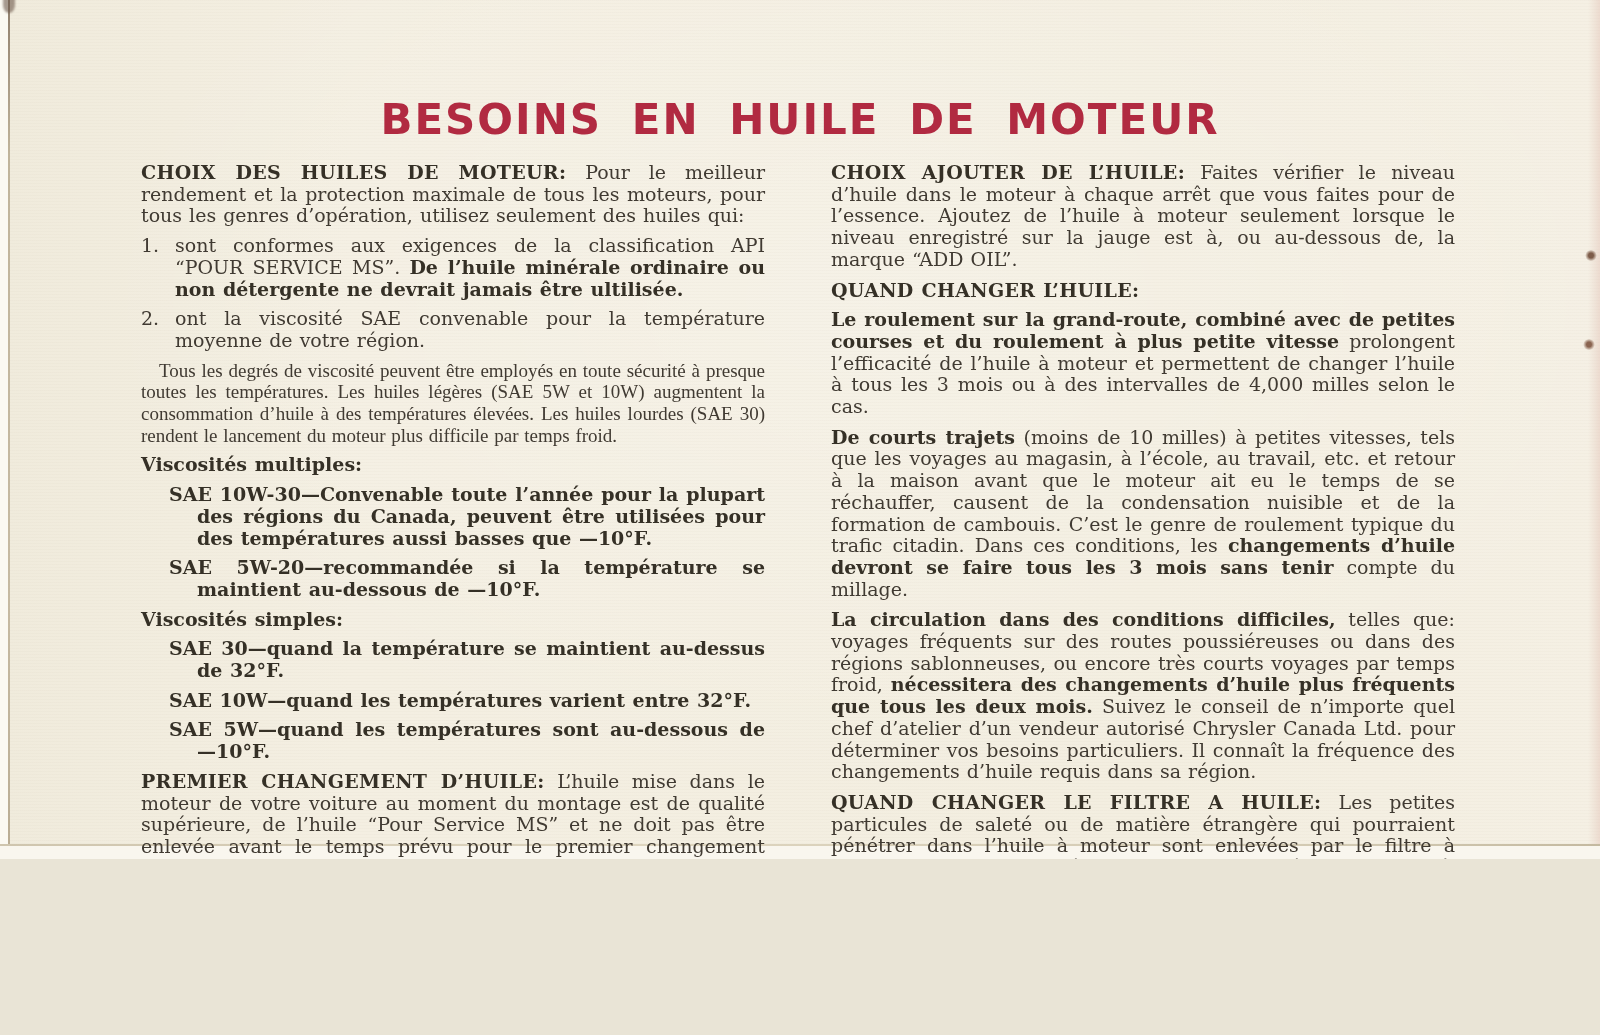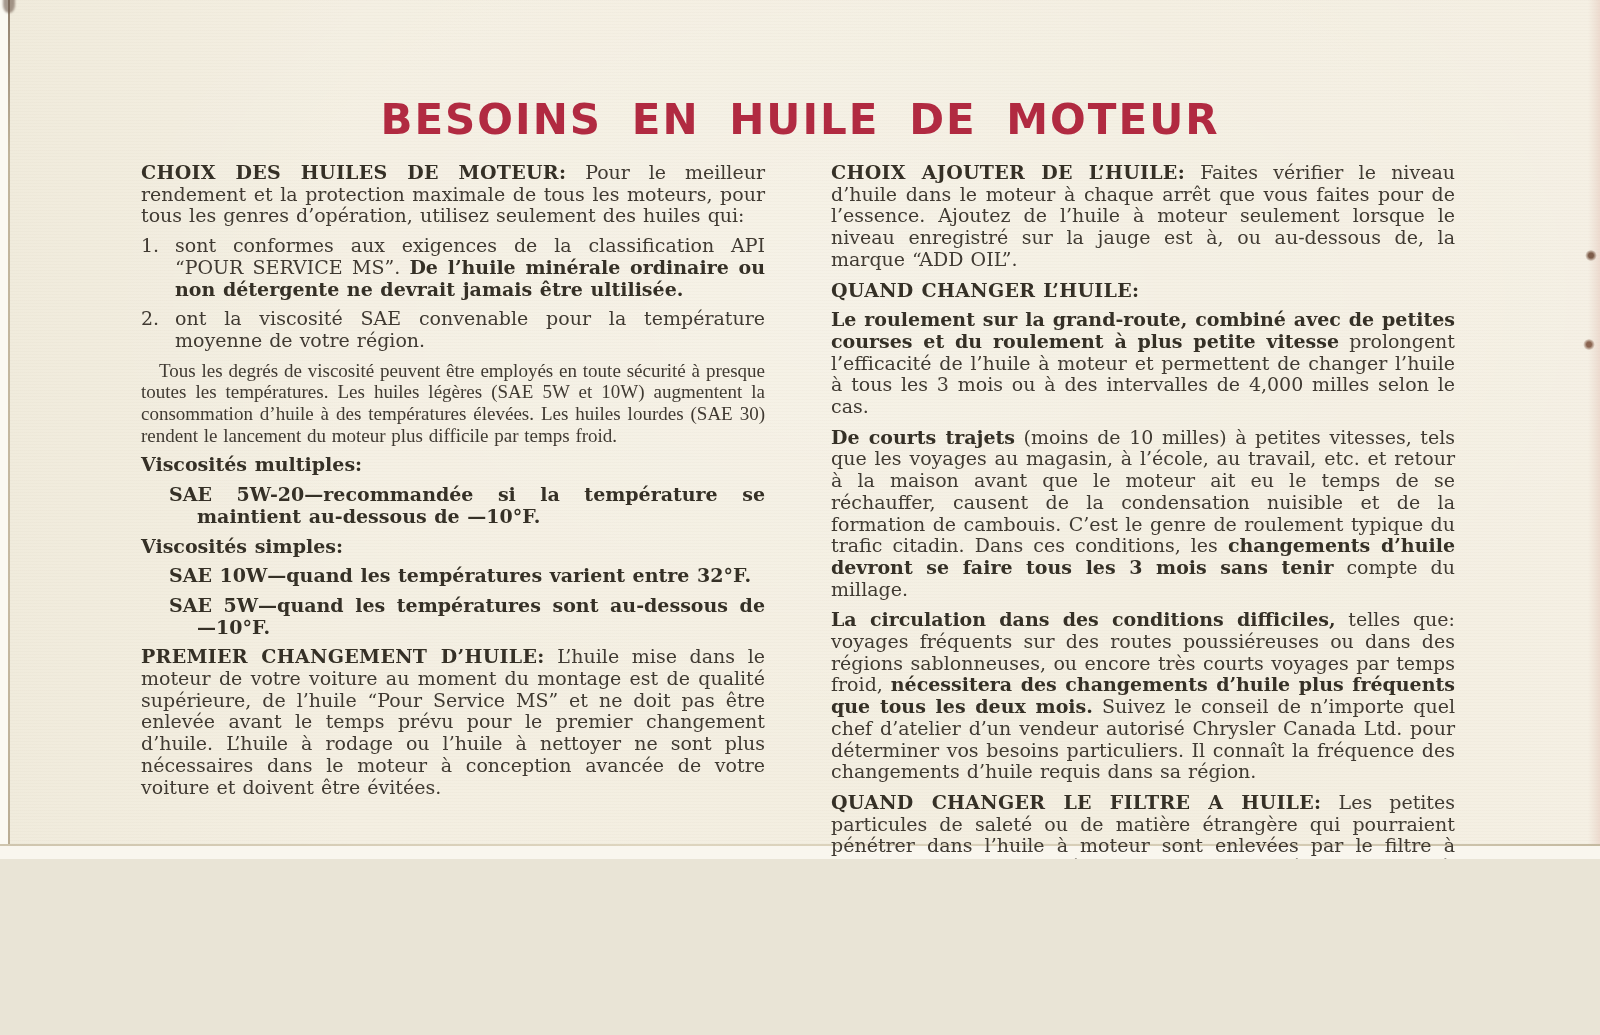--- a/index.html
+++ b/index.html
@@ -81,22 +81,24 @@
     <div class="col lcol">
       <p class="block"><b class="head">CHOIX DES HUILES DE MOTEUR:</b> <span>Pour le meilleur rendement et la protection maximale de tous les moteurs, pour tous les genres d’opération, utilisez seulement des huiles qui:</span></p>
 
       <p class="li block"><span class="num">1.</span><span>sont conformes aux exigences de la classification API “POUR SERVICE MS”.</span> <b>De l’huile minérale ordinaire ou non détergente ne devrait jamais être ultilisée.</b></p>
 
       <p class="li block"><span class="num">2.</span><span>ont la viscosité SAE convenable pour la température moyenne de votre région.</span></p>
 
       <p class="indent-first block">Tous les degrés de viscosité peuvent être employés en toute sécurité à presque toutes les températures. Les huiles légères (SAE 5W et 10W) augmentent la consommation d’huile à des températures élevées. Les huiles lourdes (SAE 30) rendent le lancement du moteur plus difficile par temps froid.</p>
 
       <p class="vhead block">Viscosités multiples:</p>
+      <p class="sae block">SAE 10W-30—Convenable toute l’année pour la plupart des régions du Canada, peuvent être utilisées pour des températures aussi basses que —10°F.</p>
       <p class="sae block">SAE 5W-20—recommandée si la température se maintient au-dessous de —10°F.</p>
       <p class="vhead block">Viscosités simples:</p>
+      <p class="sae block">SAE 30—quand la température se maintient au-dessus de 32°F.</p>
       <p class="sae block">SAE 10W—quand les températures varient entre 32°F.</p>
       <p class="sae block">SAE 5W—quand les températures sont au-dessous de —10°F.</p>
 
       <p class="block"><b class="head">PREMIER CHANGEMENT D’HUILE:</b> <span>L’huile mise dans le moteur de votre voiture au moment du montage est de qualité supérieure, de l’huile “Pour Service MS” et ne doit pas être enlevée avant le temps prévu pour le premier changement d’huile. L’huile à rodage ou l’huile à nettoyer ne sont plus nécessaires dans le moteur à conception avancée de votre voiture et doivent être évitées.</span></p>
     </div>
 
     <div class="col rcol">
       <p><b class="head">CHOIX AJOUTER DE L’HUILE:</b> <span>Faites vérifier le niveau d’huile dans le moteur à chaque arrêt que vous faites pour de l’essence. Ajoutez de l’huile à moteur seulement lorsque le niveau enregistré sur la jauge est à, ou au-dessous de, la marque “ADD OIL”.</span></p>
 
       <p class="tight"><b class="head">QUAND CHANGER L’HUILE:</b></p>

